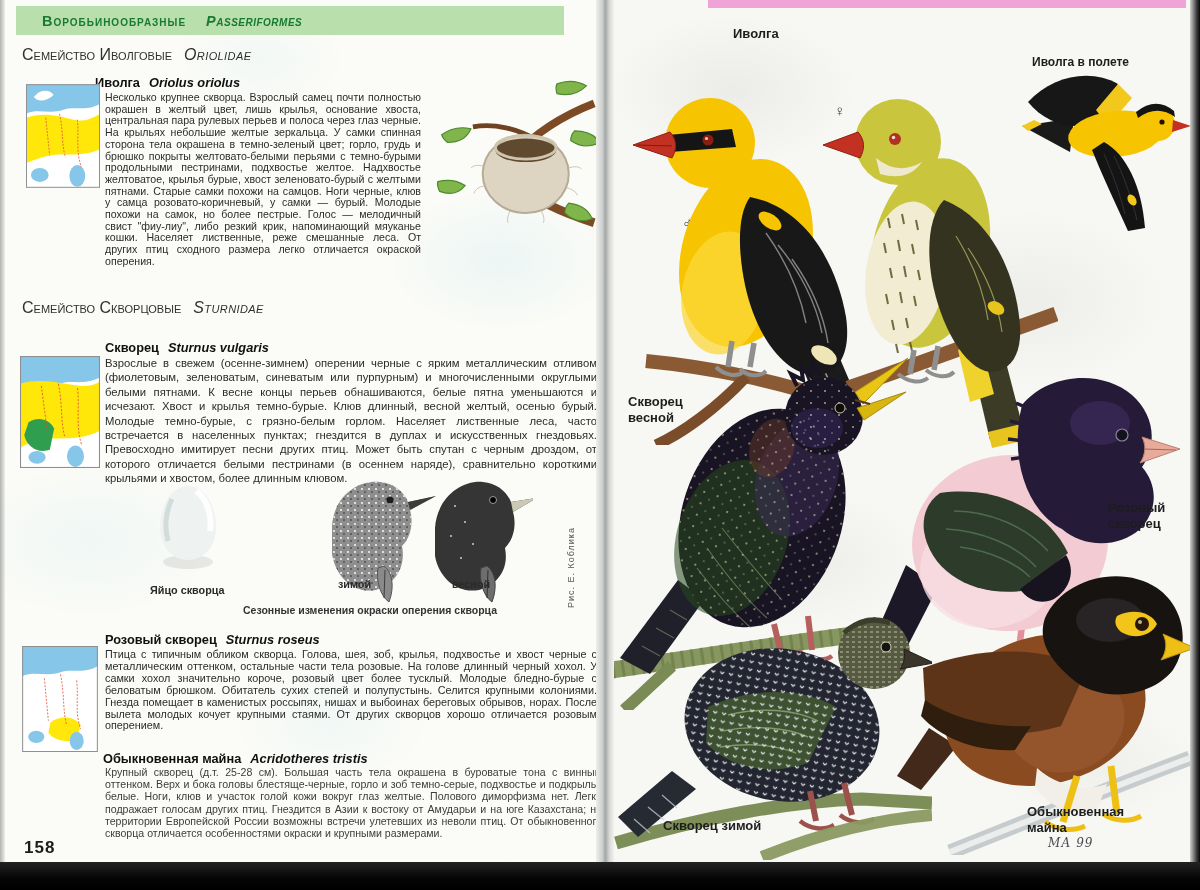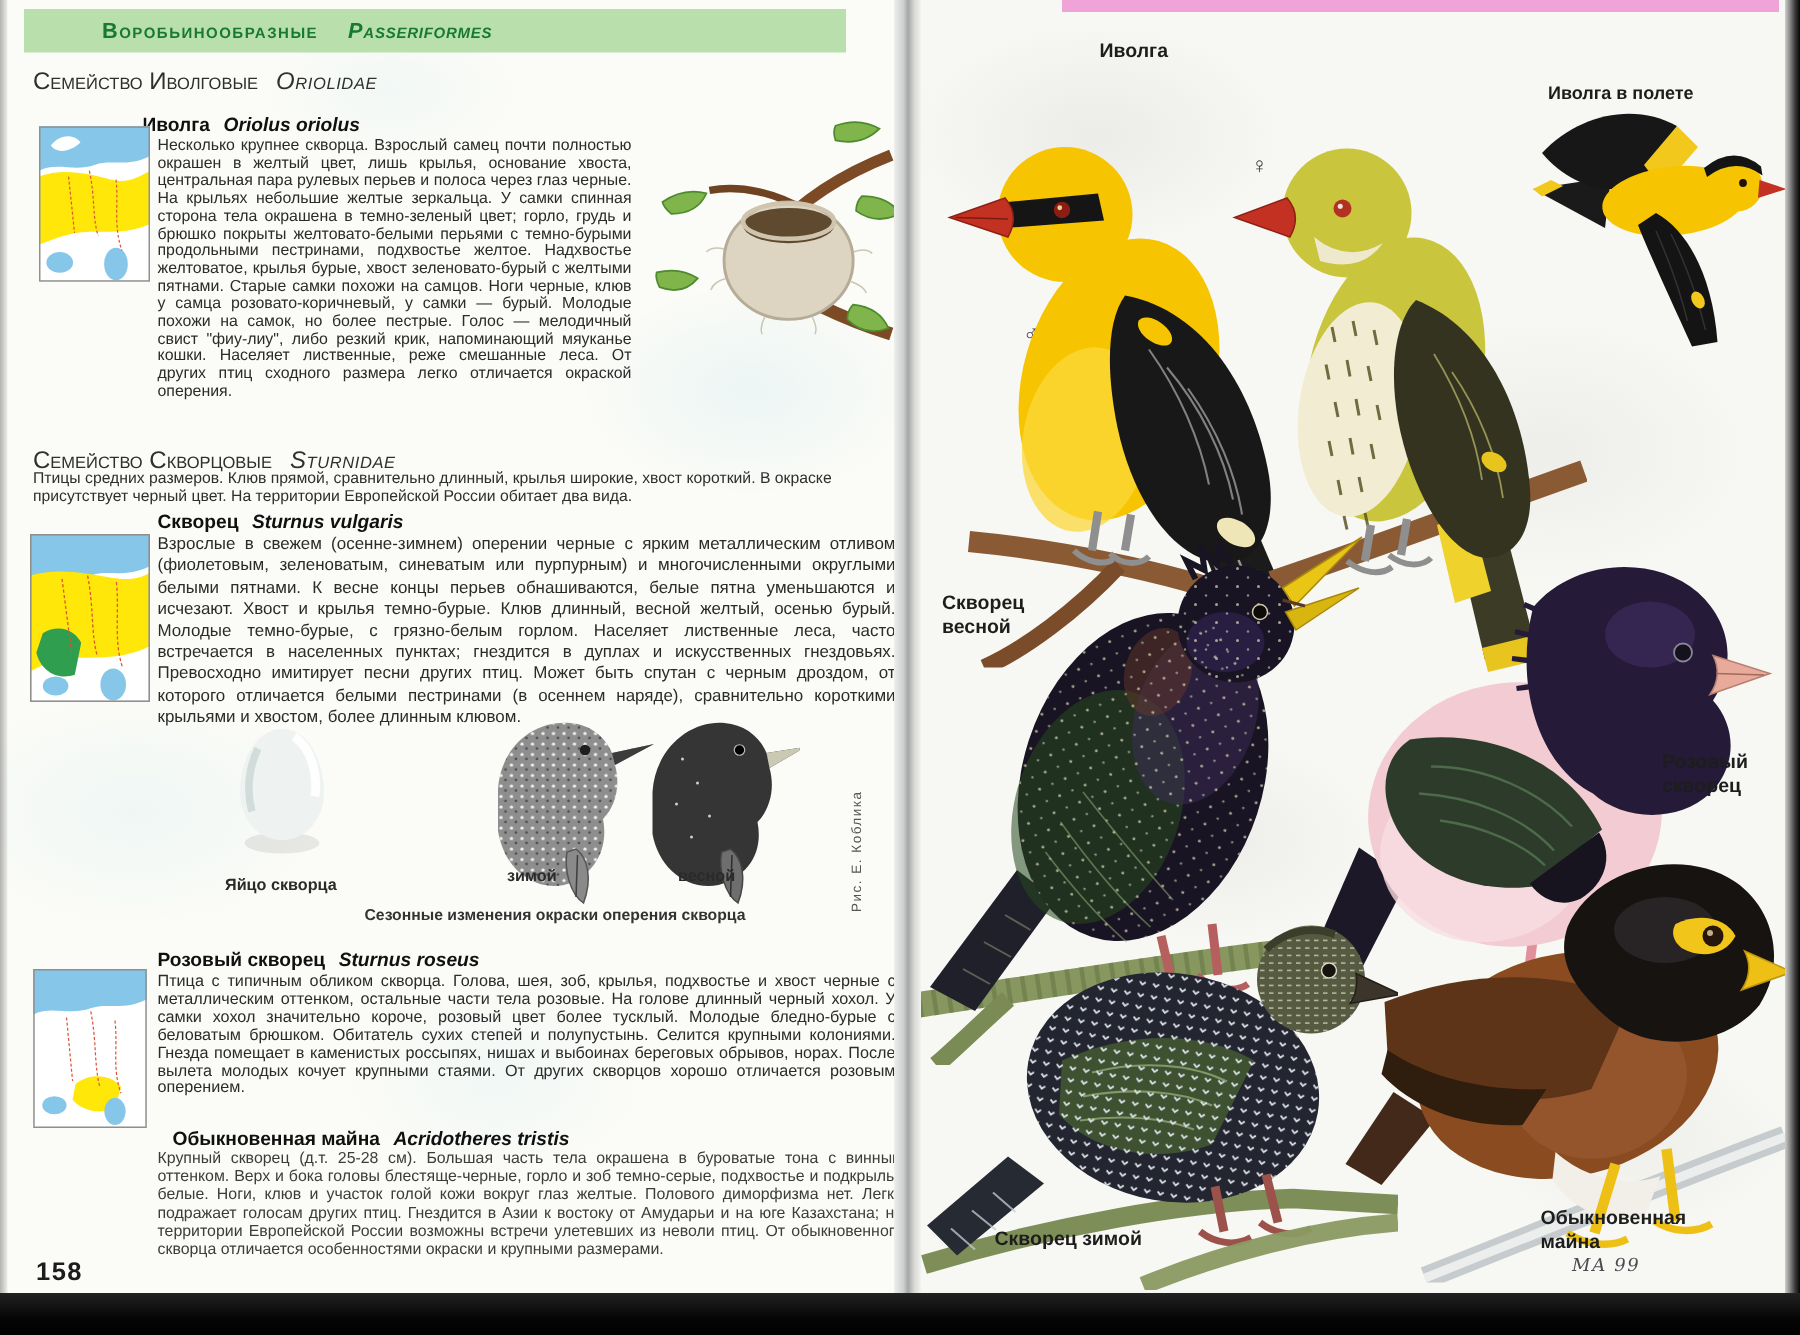--- a/index.html
+++ b/index.html
@@ -25,21 +25,21 @@
     background:linear-gradient(to right,#efefec,#cdd0cf 35%,#a3a7a6 52%,#d8d8d5 75%,#f2f2ef);}
   .bottom-band{position:absolute;left:0;top:862px;width:1200px;height:28px;
     background:linear-gradient(#222,#050505 60%,#000);}
   .right-edge{position:absolute;right:0;top:0;width:10px;height:862px;
     background:linear-gradient(to left,#050505,#3f3f3f 35%,#8f8f8f 70%,#cfcfcc);}
   .left-edge{position:absolute;left:0;top:0;width:5px;height:862px;
     background:linear-gradient(to right,#777,#e2e2de);opacity:.55;}
   .top-strip{position:absolute;height:8px;background:#efa3d7;}
   
   .banner{position:absolute;left:16px;top:6px;width:548px;height:29px;background:#b9e0ac;
-    color:#187a30;display:flex;align-items:center;padding-left:52px;box-sizing:border-box;}
+    color:#187a30;display:flex;align-items:center;padding-left:26px;box-sizing:border-box;}
   .banner .ru{font-weight:bold;font-size:14.5px;letter-spacing:1px;font-variant:small-caps;}
   .banner .lat{font-weight:bold;font-style:italic;font-size:14.5px;font-variant:small-caps;
     margin-left:20px;letter-spacing:.5px;}
   
   .family-head{position:absolute;font-size:16px;color:#2f2f2f;font-variant:small-caps;}
   .family-head .lat{font-style:italic;margin-left:12px;letter-spacing:.4px;}
   .family-desc{position:absolute;font-size:10.5px;line-height:11.8px;color:#2e2e2e;}
   .species-head{position:absolute;font-size:12.8px;font-weight:bold;color:#101010;}
   .species-head .lat{font-style:italic;margin-left:9px;}
   .body-text{position:absolute;color:#2b2b2b;text-align:justify;}
@@ -117,21 +117,20 @@
             <path d="M140,128 q18,2 24,16 q-16,6 -28,-6 q0,-6 4,-10 Z"></path>
           </g>
         </svg>
       </div>
       <span>Несколько крупнее скворца. Взрослый самец почти полностью окрашен в желтый цвет, лишь крылья, основание хвоста, центральная пара рулевых перьев и полоса через глаз черные. На крыльях небольшие желтые зеркальца. У самки спинная сторона тела окрашена в темно-зеленый цвет; горло, грудь и брюшко покрыты желтовато-белыми перьями с темно-бурыми продольными пестринами, подхвостье желтое. Надхвостье желтоватое, крылья бурые, хвост зеленовато-бурый с желтыми пятнами. Старые самки похожи на самцов. Ноги черные, клюв у самца розовато-коричневый, у самки — бурый. Молодые похожи на самок, но более пестрые. Голос — мелодичный свист "фиу-лиу", либо резкий крик, напоминающий мяуканье кошки. Населяет лиственные, реже смешанные леса. От других птиц сходного размера легко отличается окраской оперения.</span>
     </div>
 
     <div class="family-head" style="left:22px;top:299px;">
       <span>Семейство Скворцовые</span><span class="lat">Sturnidae</span>
     </div>
-    <div class="family-desc" style="left:22px;top:314px;width:578px;">Птицы средних размеров. Клюв прямой, сравнительно длинный, крылья широкие, хвост короткий. В окраске присутствует черный цвет. На территории Европейской России обитает два вида.</div>
 
     <div class="species-head" style="left:105px;top:340px;">
       <span>Скворец</span><span class="lat">Sturnus vulgaris</span>
     </div>
 
     <svg class="map" style="left:20px;top:356px;" width="80" height="112" viewBox="0 0 75 105">
       <rect width="75" height="105" fill="#ffffff"></rect>
       <path d="M0,0 H75 V20 C60,28 48,22 38,26 C24,31 12,24 0,30 Z" fill="#86c6e8"></path>
       <path d="M0,26 C20,20 40,26 56,28 C66,29 72,26 75,24 V70 C56,80 36,76 22,78 C10,80 4,84 0,86 Z" fill="#ffe70a"></path>
       <path d="M8,62 C18,56 28,60 32,68 L28,88 C16,92 6,84 4,74 Z" fill="#2f9e4e"></path>
@@ -203,21 +202,21 @@
       <g stroke="#e05038" stroke-width=".8" fill="none" stroke-dasharray="2 1.4">
         <path d="M22,32 L26,74"></path>
           <path d="M38,28 C42,48 40,62 44,78"></path>
           <path d="M54,34 C56,52 52,66 58,82"></path>
       </g>
       <rect x="0.5" y="0.5" width="74" height="104" fill="none" stroke="#8f8f8f"></rect>
     </svg>
 
     <div class="body-text t3" style="left:105px;top:649px;">Птица с типичным обликом скворца. Голова, шея, зоб, крылья, подхвостье и хвост черные с металлическим оттенком, остальные части тела розовые. На голове длинный черный хохол. У самки хохол значительно короче, розовый цвет более тусклый. Молодые бледно-бурые с беловатым брюшком. Обитатель сухих степей и полупустынь. Селится крупными колониями. Гнезда помещает в каменистых россыпях, нишах и выбоинах береговых обрывов, норах. После вылета молодых кочует крупными стаями. От других скворцов хорошо отличается розовым оперением.</div>
 
-    <div class="species-head" style="left:115px;top:751px;text-align:center;">
+    <div class="species-head" style="left:103px;top:751px;text-align:center;">
       <span>Обыкновенная майна</span><span class="lat">Acridotheres tristis</span>
     </div>
     <div class="body-text t4" style="left:105px;top:766px;">Крупный скворец (д.т. 25-28 см). Большая часть тела окрашена в буроватые тона с винным оттенком. Верх и бока головы блестяще-черные, горло и зоб темно-серые, подхвостье и подкрылья белые. Ноги, клюв и участок голой кожи вокруг глаз желтые. Полового диморфизма нет. Легко подражает голосам других птиц. Гнездится в Азии к востоку от Амударьи и на юге Казахстана; на территории Европейской России возможны встречи улетевших из неволи птиц. От обыкновенного скворца отличается особенностями окраски и крупными размерами.</div>
 
     <div class="page-num">158</div>
   </div>
 
   <div class="page-right">
     <div class="top-strip" style="left:96px;top:0;width:478px;"></div>
 

